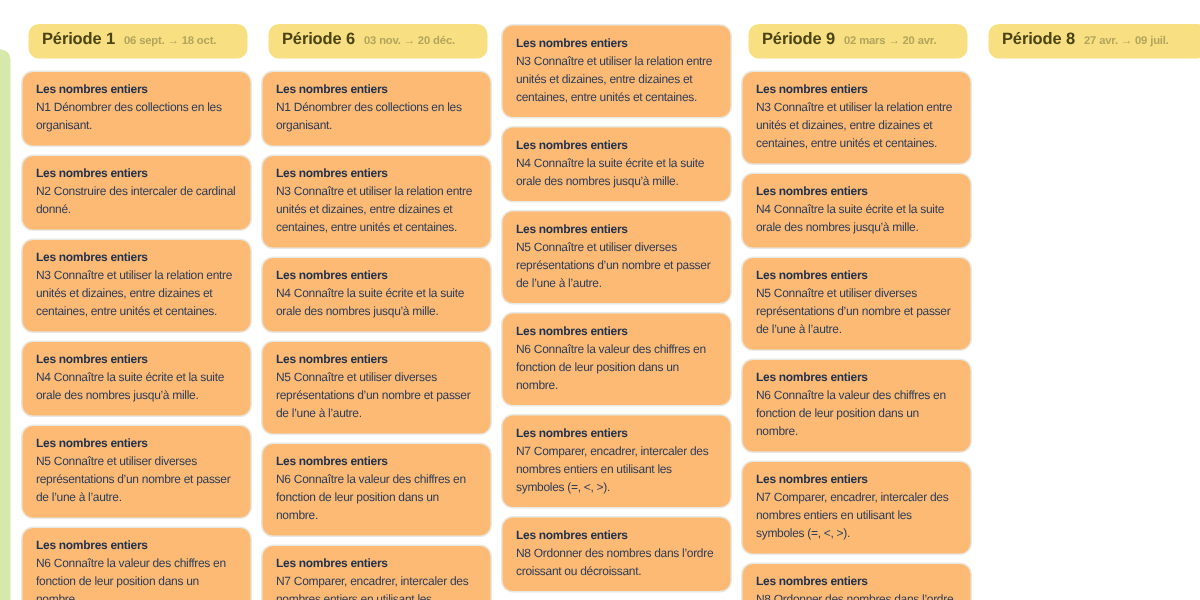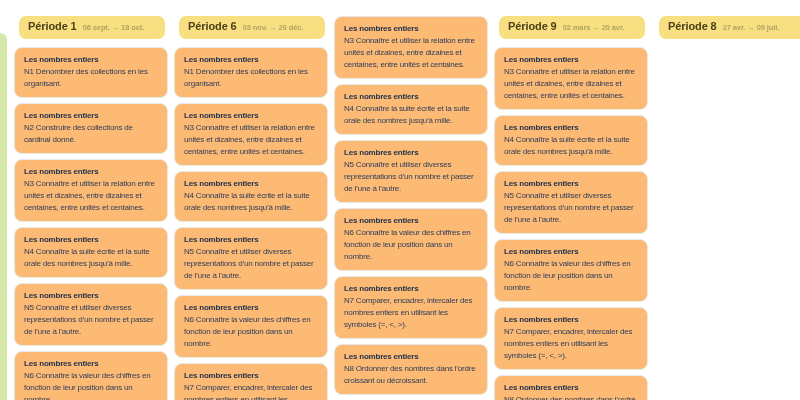--- a/index.html
+++ b/index.html
@@ -85,21 +85,21 @@
         <span class="pill-label">Période 1</span>
         <span class="pill-dates">06 sept. → 18 oct.</span>
       </div>
       <div class="card-list">
         <div class="card">
           <div class="card-category">Les nombres entiers</div>
           <div class="card-text">N1 Dénombrer des collections en les organisant.</div>
         </div>
         <div class="card">
           <div class="card-category">Les nombres entiers</div>
-          <div class="card-text">N2 Construire des collections de cardinal donné.</div>
+          <div class="card-text">N2 Construire des intercaler de cardinal donné.</div>
         </div>
         <div class="card">
           <div class="card-category">Les nombres entiers</div>
           <div class="card-text">N3 Connaître et utiliser la relation entre unités et dizaines, entre dizaines et centaines, entre unités et centaines.</div>
         </div>
         <div class="card">
           <div class="card-category">Les nombres entiers</div>
           <div class="card-text">N4 Connaître la suite écrite et la suite orale des nombres jusqu’à mille.</div>
         </div>
         <div class="card">

